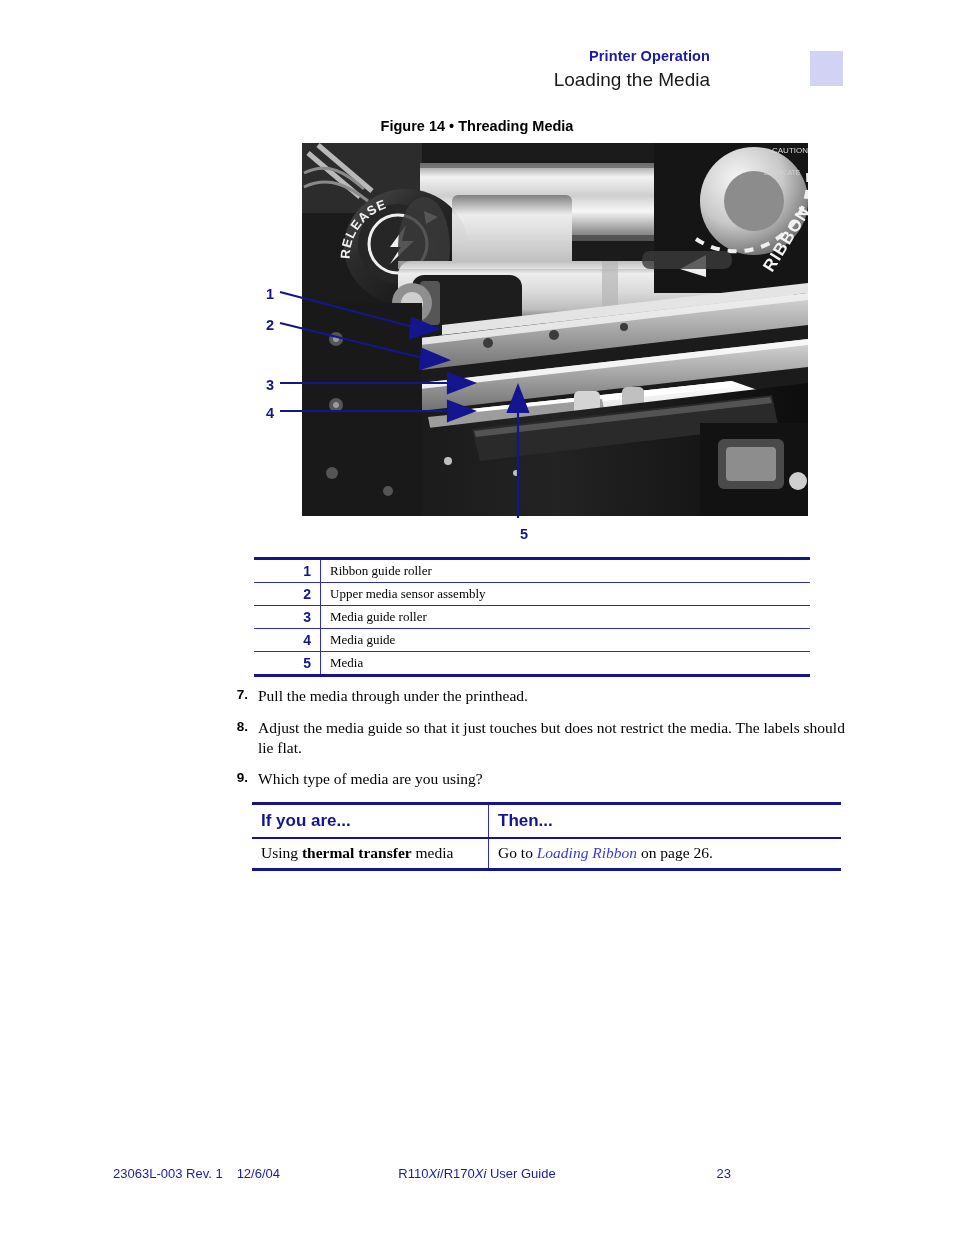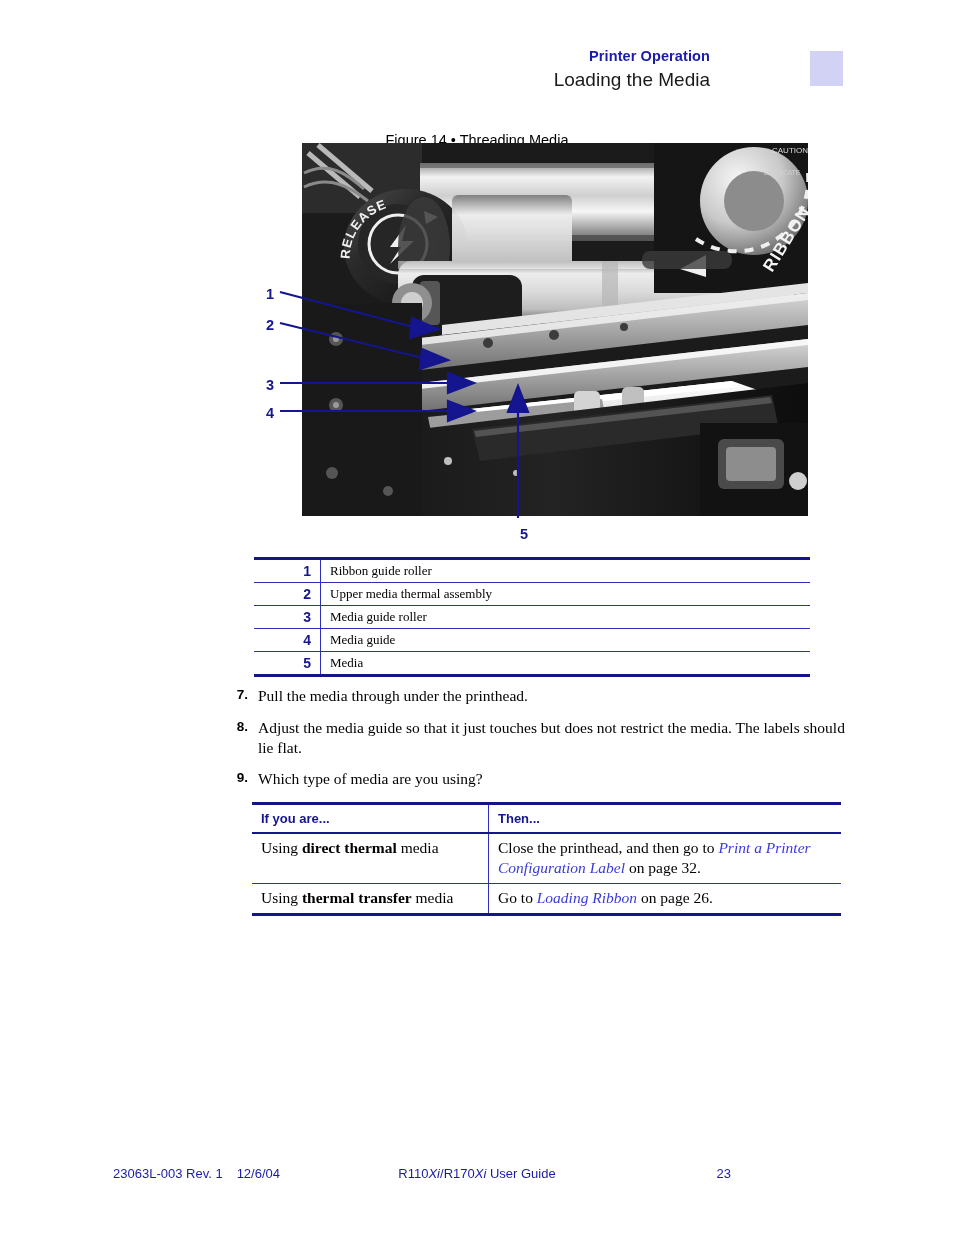--- a/index.html
+++ b/index.html
@@ -50,25 +50,25 @@
     top: 51px;
     width: 33px;
     height: 35px;
     background: #d2d2f4;
   }
 
   
   #figure-caption {
     position: absolute;
     left: 0;
-    top: 132px;
+    top: 118px;
     width: 954px;
     text-align: center;
     font-family: "Liberation Sans", sans-serif;
-    font-weight: normal;
+    font-weight: bold;
     font-size: 14.5px;
     color: #000000;
   }
 
   #figure-block {
     position: absolute;
     left: 252px;
     top: 140px;
     width: 560px;
     height: 410px;
@@ -173,21 +173,21 @@
   }
   #decision-table th, #decision-table td {
     padding: 4px 9px 5px 9px;
     vertical-align: top;
     text-align: left;
     border-bottom: 1px solid #2d2dbe;
   }
   #decision-table thead th {
     font-family: "Liberation Sans", sans-serif;
     font-weight: bold;
-    font-size: 13px;
+    font-size: 17px;
     color: #15158f;
     border-top: 3px solid #14148c;
     border-bottom: 2px solid #14148c;
     padding-top: 6px;
     padding-bottom: 6px;
   }
   #decision-table tbody td {
     font-family: "Liberation Serif", serif;
     font-size: 15.5px;
     line-height: 1.3;
@@ -426,21 +426,21 @@
 </div>
 
 <table id="legend-table">
   <tbody>
     <tr>
       <td class="legend-num">1</td>
       <td class="legend-label">Ribbon guide roller</td>
     </tr>
     <tr>
       <td class="legend-num">2</td>
-      <td class="legend-label">Upper media thermal assembly</td>
+      <td class="legend-label">Upper media sensor assembly</td>
     </tr>
     <tr>
       <td class="legend-num">3</td>
       <td class="legend-label">Media guide roller</td>
     </tr>
     <tr>
       <td class="legend-num">4</td>
       <td class="legend-label">Media guide</td>
     </tr>
     <tr>
@@ -467,24 +467,20 @@
 
 <table id="decision-table">
   <thead>
     <tr>
       <th class="col-if">If you are...</th>
       <th class="col-then">Then...</th>
     </tr>
   </thead>
   <tbody>
     <tr>
-      <td class="col-if"><span>Using </span><span class="bold-inline">direct thermal</span><span> media</span></td>
-      <td class="col-then"><span>Close the printhead, and then go to </span><span class="xref">Print a Printer Configuration Label</span><span> on page 32.</span></td>
-    </tr>
-    <tr>
       <td class="col-if"><span>Using </span><span class="bold-inline">thermal transfer</span><span> media</span></td>
       <td class="col-then"><span>Go to </span><span class="xref">Loading Ribbon</span><span> on page 26.</span></td>
     </tr>
   </tbody>
 </table>
 
 <div id="page-footer">
   <div id="footer-left">
     <span>23063L-003 Rev. 1</span><span class="gap"></span><span>12/6/04</span>
   </div>

